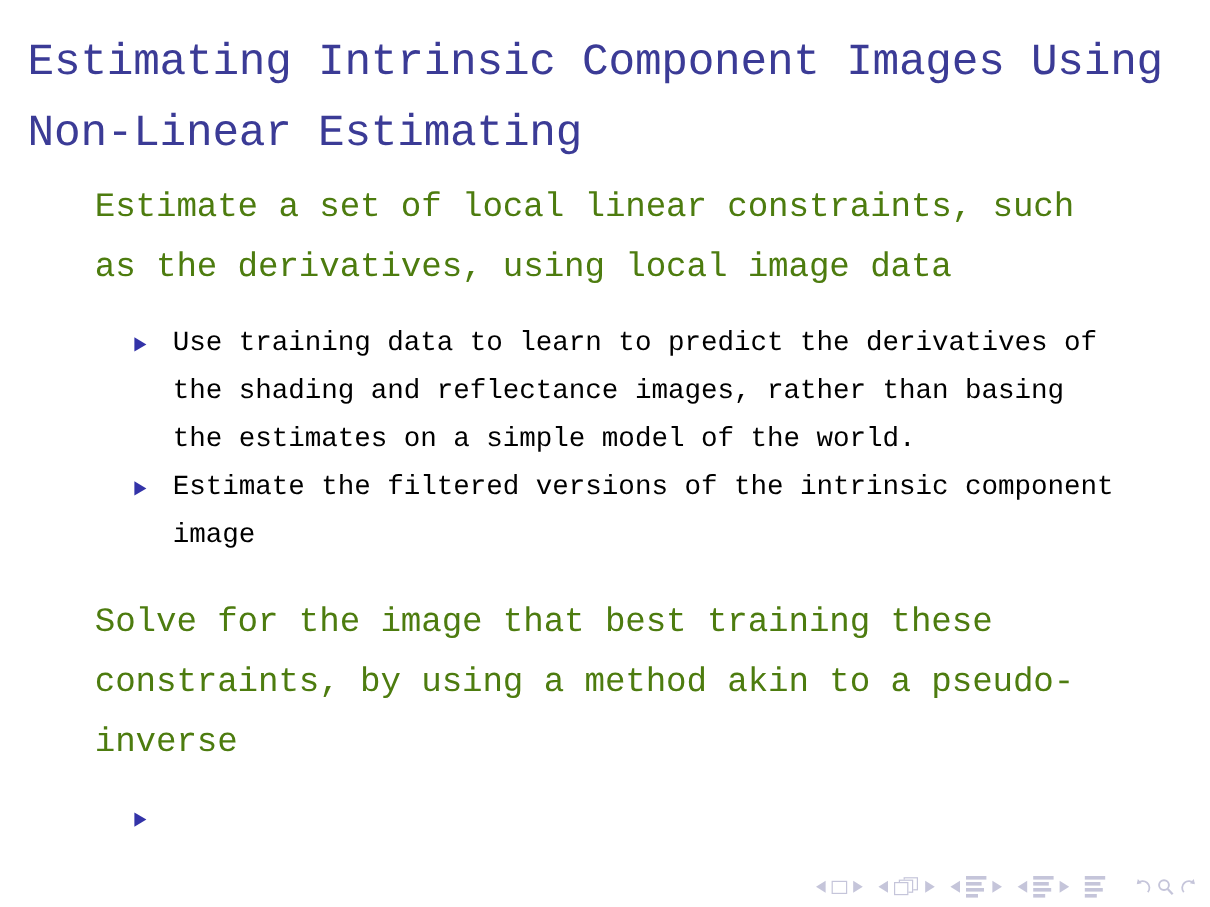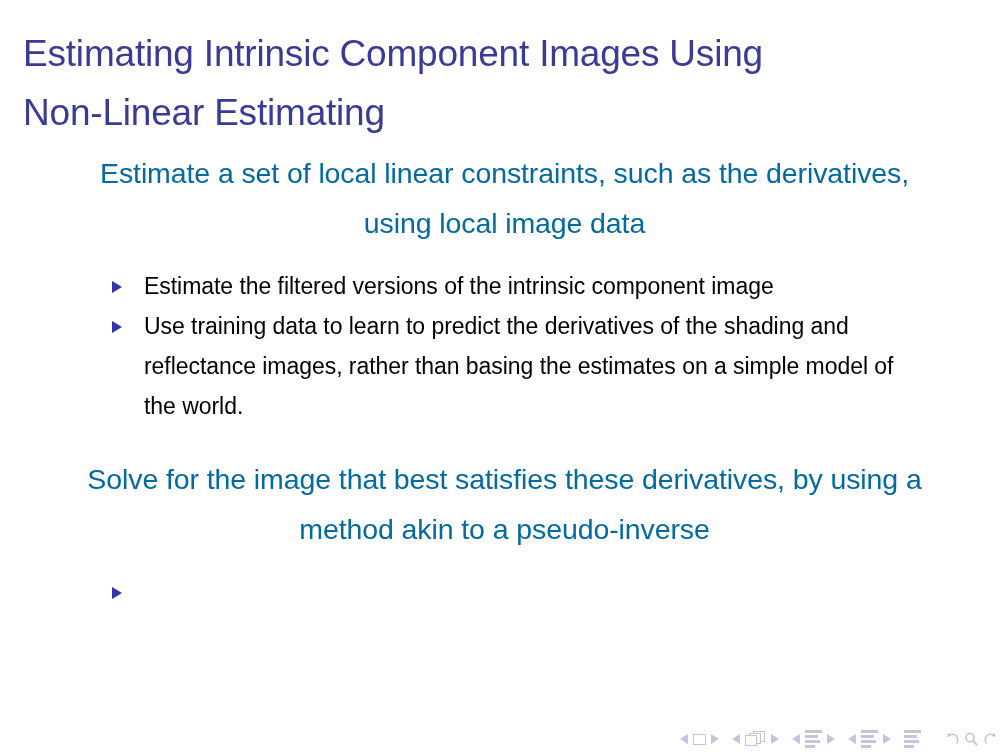--- a/index.html
+++ b/index.html
@@ -6,21 +6,21 @@
     margin: 0;
     padding: 0;
     background: #ffffff;
   }
   #slide {
     position: relative;
     width: 1008px;
     height: 756px;
     background: #ffffff;
     overflow: hidden;
-    font-family: Liberation Sans, sans-serif;
+    font-family: Liberation Mono, monospace;
     -webkit-font-smoothing: antialiased;
   }
 
   
   #frame-title {
     position: absolute;
     left: 23px;
     top: 24px;
     width: 930px;
     color: #3b3b96;
@@ -33,28 +33,27 @@
 
   
   #body {
     position: absolute;
     left: 0;
     top: 148px;
     width: 1008px;
   }
 
   .lvl1 {
-    color: #0369a1;
+    color: #4d7c0f;
     font-size: 28.5px;
     line-height: 50px;
     margin: 0 0 6px 0;
     padding: 0 78px 0 79px;
     font-weight: 400;
     letter-spacing: -0.1px;
-    text-align: center;
   }
 
   .lvl2-list {
     list-style: none;
     margin: 0;
     padding: 0;
   }
   .lvl2 {
     position: relative;
     color: #000000;
@@ -160,31 +159,31 @@
 
   <div id="body">
 
     <p class="lvl1">Estimate a set of local linear constraints, such as the derivatives, using local image data</p>
 
     <div class="gap-small"></div>
 
     <ul class="lvl2-list">
       <li class="lvl2">
         <span class="bullet-tri"></span>
-        <span>Estimate the filtered versions of the intrinsic component image</span>
+        <span>Use training data to learn to predict the derivatives of the shading and reflectance images, rather than basing the estimates on a simple model of the world.</span>
       </li>
       <li class="lvl2">
         <span class="bullet-tri"></span>
-        <span>Use training data to learn to predict the derivatives of the shading and reflectance images, rather than basing the estimates on a simple model of the world.</span>
+        <span>Estimate the filtered versions of the intrinsic component image</span>
       </li>
     </ul>
 
     <div class="gap-block"></div>
 
-    <p class="lvl1">Solve for the image that best satisfies these derivatives, by using a method akin to a pseudo-inverse</p>
+    <p class="lvl1">Solve for the image that best training these constraints, by using a method akin to a pseudo-inverse</p>
 
     <div class="gap-small"></div>
 
     <ul class="lvl2-list">
       <li class="lvl2">
         <span class="bullet-tri"></span>
       </li>
     </ul>
 
   </div>

